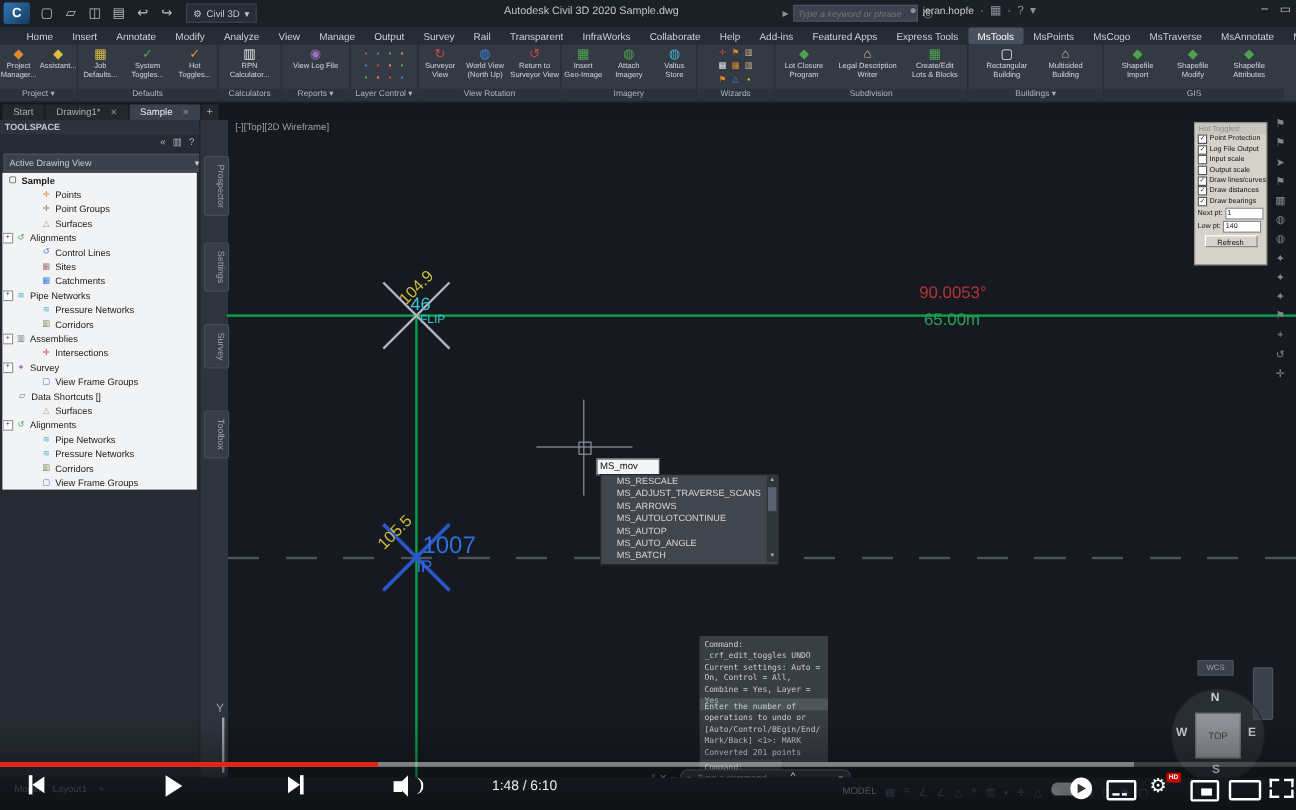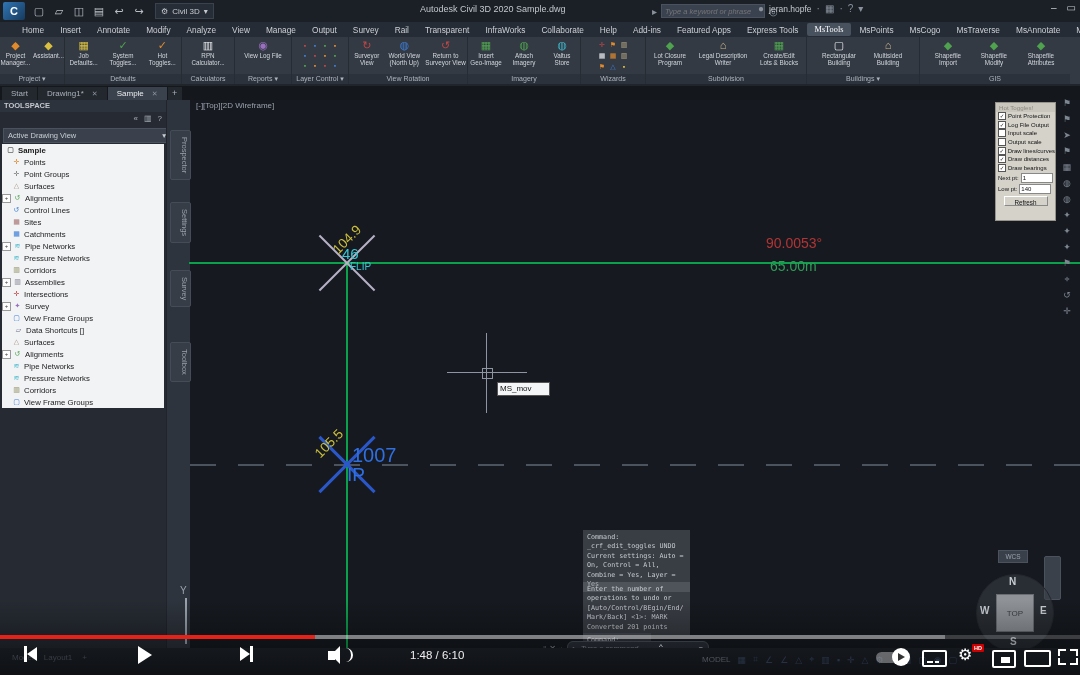--- a/index.html
+++ b/index.html
@@ -19,21 +19,21 @@
   #search-input{width:96px;height:12px;background:#3a4250;border:1px solid #4a5260;color:#98a0ac;
                 font-size:7.5px;font-style:italic;padding:0 3px;font-family:"Liberation Sans",sans-serif;}
   #user-area{position:absolute;left:758px;top:3px;display:flex;align-items:center;gap:5px;font-size:8.5px;color:#c6cad0;}
   .tb-dim{color:#8a919b;font-size:10px;}
   #win-btns{position:absolute;right:4px;top:2px;display:flex;gap:10px;font-size:10px;color:#c6cad0;}
 
   
   #menubar{left:0;top:22px;width:1080px;height:15px;background:#262c35;display:flex;align-items:center;
            padding-left:14px;gap:0;border-bottom:1px solid #1a1f26;}
   .mi{font-size:8.3px;color:#ccd0d6;padding:2px 8px;white-space:nowrap;}
-  .mi.active{background:#4a5閥361;background:#48515e;border-radius:2px;color:#fff;font-family:Liberation Serif, serif;}
+  .mi.active{background:#4a5閥361;background:#48515e;border-radius:2px;color:#fff;}
 
   
   #ribbon{left:0;top:37px;width:1080px;height:47px;background:#333a44;display:flex;border-bottom:2px solid #20242b;}
   .panel{height:47px;border-right:1px solid #262c34;display:flex;flex-direction:column;}
   .pbody{flex:1;display:flex;align-items:flex-start;justify-content:center;gap:2px;padding-top:1px;}
   .plabel{height:10px;font-size:7px;color:#aeb4bd;text-align:center;line-height:10px;background:#2c323b;white-space:nowrap;}
   .rbtn{display:flex;flex-direction:column;align-items:center;width:38px;}
   .rbtn .ric{width:16px;height:14px;font-size:11px;line-height:14px;text-align:center;}
   .rbtn .rlbl{font-size:6.3px;line-height:1.15;color:#d3d7dc;text-align:center;white-space:pre-line;}
   .icon-grid{display:grid;grid-template-columns:repeat(4,10px);grid-auto-rows:10px;padding-top:3px;}
@@ -53,21 +53,21 @@
   #toolspace{left:0;top:100px;width:190px;height:548px;background:#262b33;}
   #ts-header{position:absolute;left:0;top:0;width:166px;height:12px;background:#2d333c;color:#c3c8ce;
              font-size:7.5px;font-weight:bold;line-height:12px;padding-left:4px;}
   #ts-icons{position:absolute;right:28px;top:14px;display:flex;gap:6px;font-size:8px;color:#aab0b8;}
   #ts-dd{position:absolute;left:3px;top:28px;width:158px;height:13px;background:#3a414c;border:1px solid #4a525e;
          color:#c9cdd3;font-size:7.5px;display:flex;align-items:center;justify-content:space-between;padding:0 4px;}
   #ts-tree{position:absolute;left:2px;top:44px;width:162px;height:264px;background:#f2f3f5;overflow:hidden;}
   .trow{display:flex;align-items:center;height:12px;font-size:7.8px;color:#1c1c1c;white-space:nowrap;}
   .trow .exp{width:7px;height:7px;border:1px solid #9a9a9a;font-size:6px;line-height:6px;text-align:center;color:#444;margin-right:2px;background:#fff;}
   .trow .ticon{font-style:normal;width:9px;font-size:7px;text-align:center;margin-right:3px;}
-  .ind0{padding-left:4px}.ind1{padding-left:10px}.ind1e{}.indr{padding-left:12px}
+  .ind0{padding-left:4px}.ind1{padding-left:32px}.ind1e{}.indr{padding-left:12px}
   .bold{font-weight:bold;}
   #ts-tabs{position:absolute;left:166px;top:0;width:23px;height:548px;background:#2e343d;border-left:1px solid #20252c;}
   .vtab{position:absolute;left:3px;width:17px;writing-mode:vertical-rl;font-size:7.5px;color:#9aa1ab;
         background:#363d47;border:1px solid #444c57;border-radius:2px;padding:6px 1px;text-align:center;}
 
   
   #vp-label{left:196px;top:101px;font-size:8px;color:#9aa1ab;}
   .hline-green{left:189px;top:262px;width:891px;height:2px;background:#0ca04b;}
   .vline-green{left:346px;top:263px;width:2px;height:385px;background:#0ca04b;}
   .dash-gray{left:190px;top:464px;width:890px;height:2px;
@@ -563,30 +563,44 @@
   <div class="ab cy-txt" style="left:342px;top:245px;font-size:15px">46</div>
   <div class="ab cy-txt" style="left:350px;top:261px;font-size:10px">FLIP</div>
 
   <div class="ab marker m2" style="left:347px;top:464px">
     <div class="xarm r45"></div>
     <div class="xarm r-45"></div>
     <div style="position:absolute;left:-3px;top:-3px;width:6px;height:6px;background:#2a57c9"></div>
   </div>
   <div class="ab elev" style="left:312px;top:436px">105.5</div>
   <div class="ab bl-txt" style="left:352px;top:444px;font-size:20px">1007</div>
-  <div class="ab bl-txt" style="left:347px;top:464px;font-size:19px">IP</div>
+  <div class="ab bl-txt" style="left:347px;top:464px;font-size:14px">IP</div>
 
   <div class="ab" id="angle-label">90.0053°</div>
   <div class="ab" id="dist-label">65.00m</div>
 
   <div class="ab chl" style="left:447px;top:372px;width:80px;height:1px"></div>
   <div class="ab chl" style="left:486px;top:333px;width:1px;height:80px"></div>
   <div class="ab" id="pickbox"></div>
 
   <div class="ab" id="cmd-tip">MS_mov</div>
+  <div class="ab" id="autolist">
+    <div class="aitem">MS_RESCALE</div>
+    <div class="aitem">MS_ADJUST_TRAVERSE_SCANS</div>
+    <div class="aitem">MS_ARROWS</div>
+    <div class="aitem">MS_AUTOLOTCONTINUE</div>
+    <div class="aitem">MS_AUTOP</div>
+    <div class="aitem">MS_AUTO_ANGLE</div>
+    <div class="aitem">MS_BATCH</div>
+    <div id="auto-sb">
+      <div class="arr">▲</div>
+      <div class="thumb"></div>
+      <div class="arr" style="position:absolute;bottom:0">▼</div>
+    </div>
+  </div>
 
   <div class="ab hist" id="hist1">Command:
 _crf_edit_toggles UNDO
 Current settings: Auto =
 On, Control = All,
 Combine = Yes, Layer =
 Yes</div>
   <div class="ab hist" id="hist2">Enter the number of
 operations to undo or
 [Auto/Control/BEgin/End/

